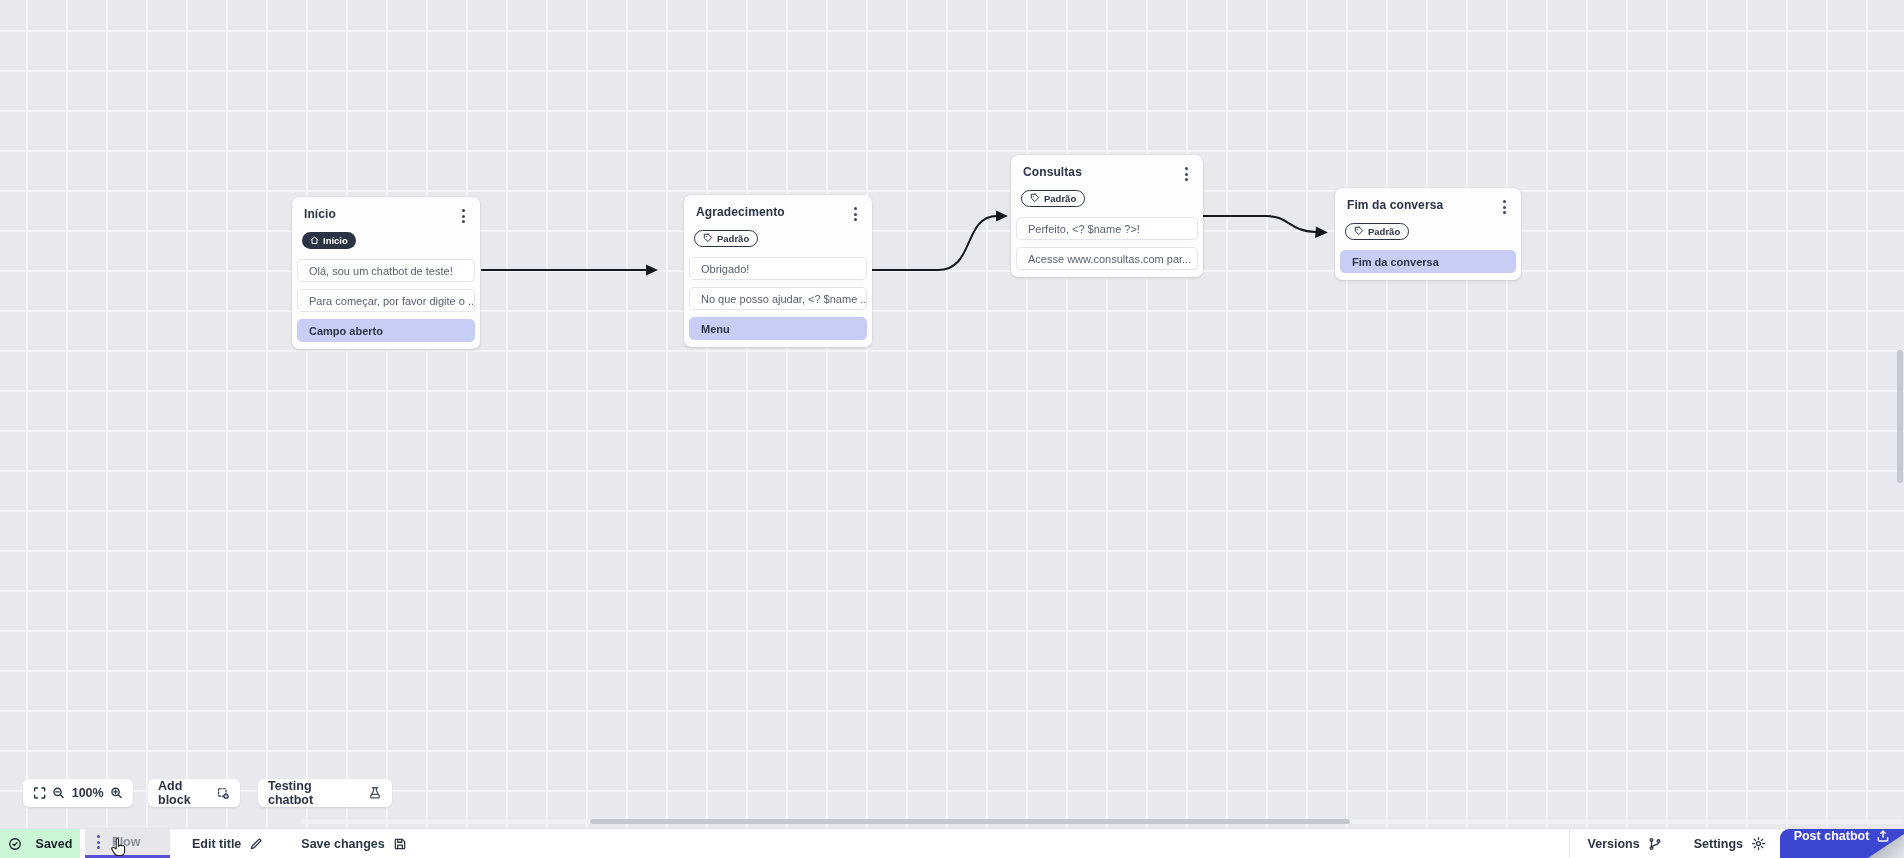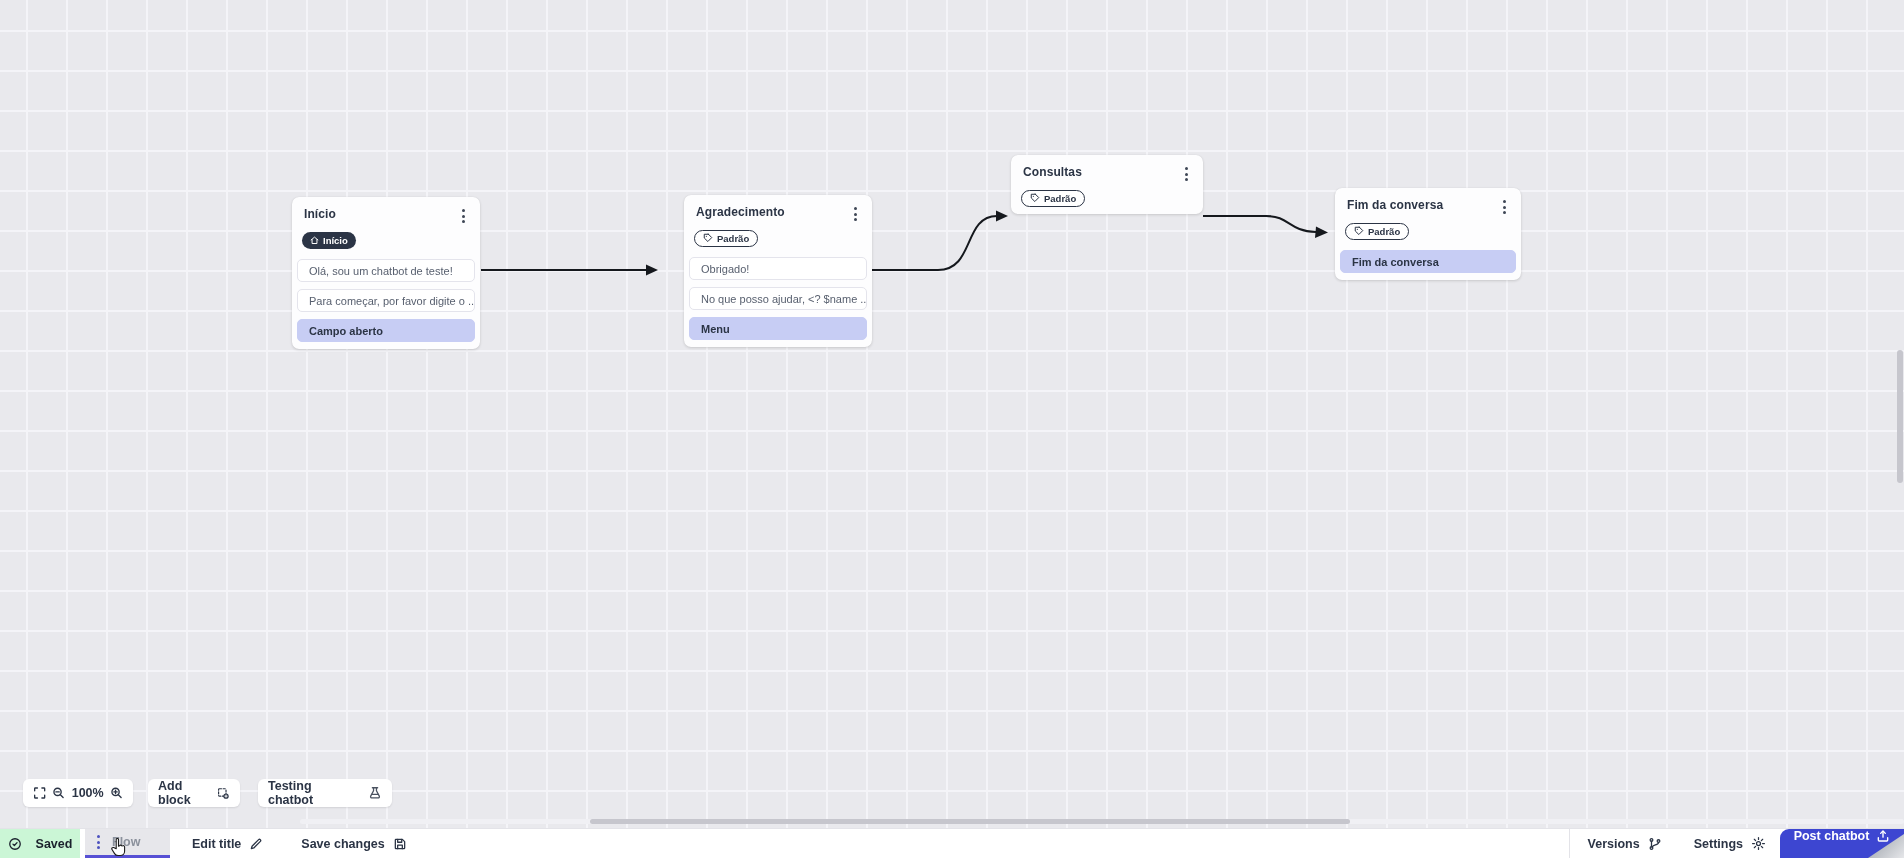--- a/index.html
+++ b/index.html
@@ -177,20 +177,24 @@
   </div>
   <div class="badge-row">
     <span class="badge outline">
       <svg width="10" height="10" viewBox="0 0 24 24" fill="none" stroke="#2b3445" stroke-width="2.4" stroke-linecap="round" stroke-linejoin="round">
           <path d="M12.6 2.6 21 11l-9.4 9.4L3 12V3h9.6z"></path>
           <circle cx="8" cy="8" r="1.4" fill="#2b3445" stroke="none"></circle>
         </svg>
       <span>Padrão</span>
     </span>
   </div>
+  <div class="items">
+    <div class="item">Perfeito, &lt;? $name ?&gt;!</div>
+    <div class="item">Acesse www.consultas.com par...</div>
+  </div>
 </div>
 
 <div class="node" style="left:1335px; top:188px; width:186px;">
   <div class="node-header">
     <span class="node-title">Fim da conversa</span>
     <span class="kebab">
         <i></i>
         <i></i>
         <i></i>
       </span>

